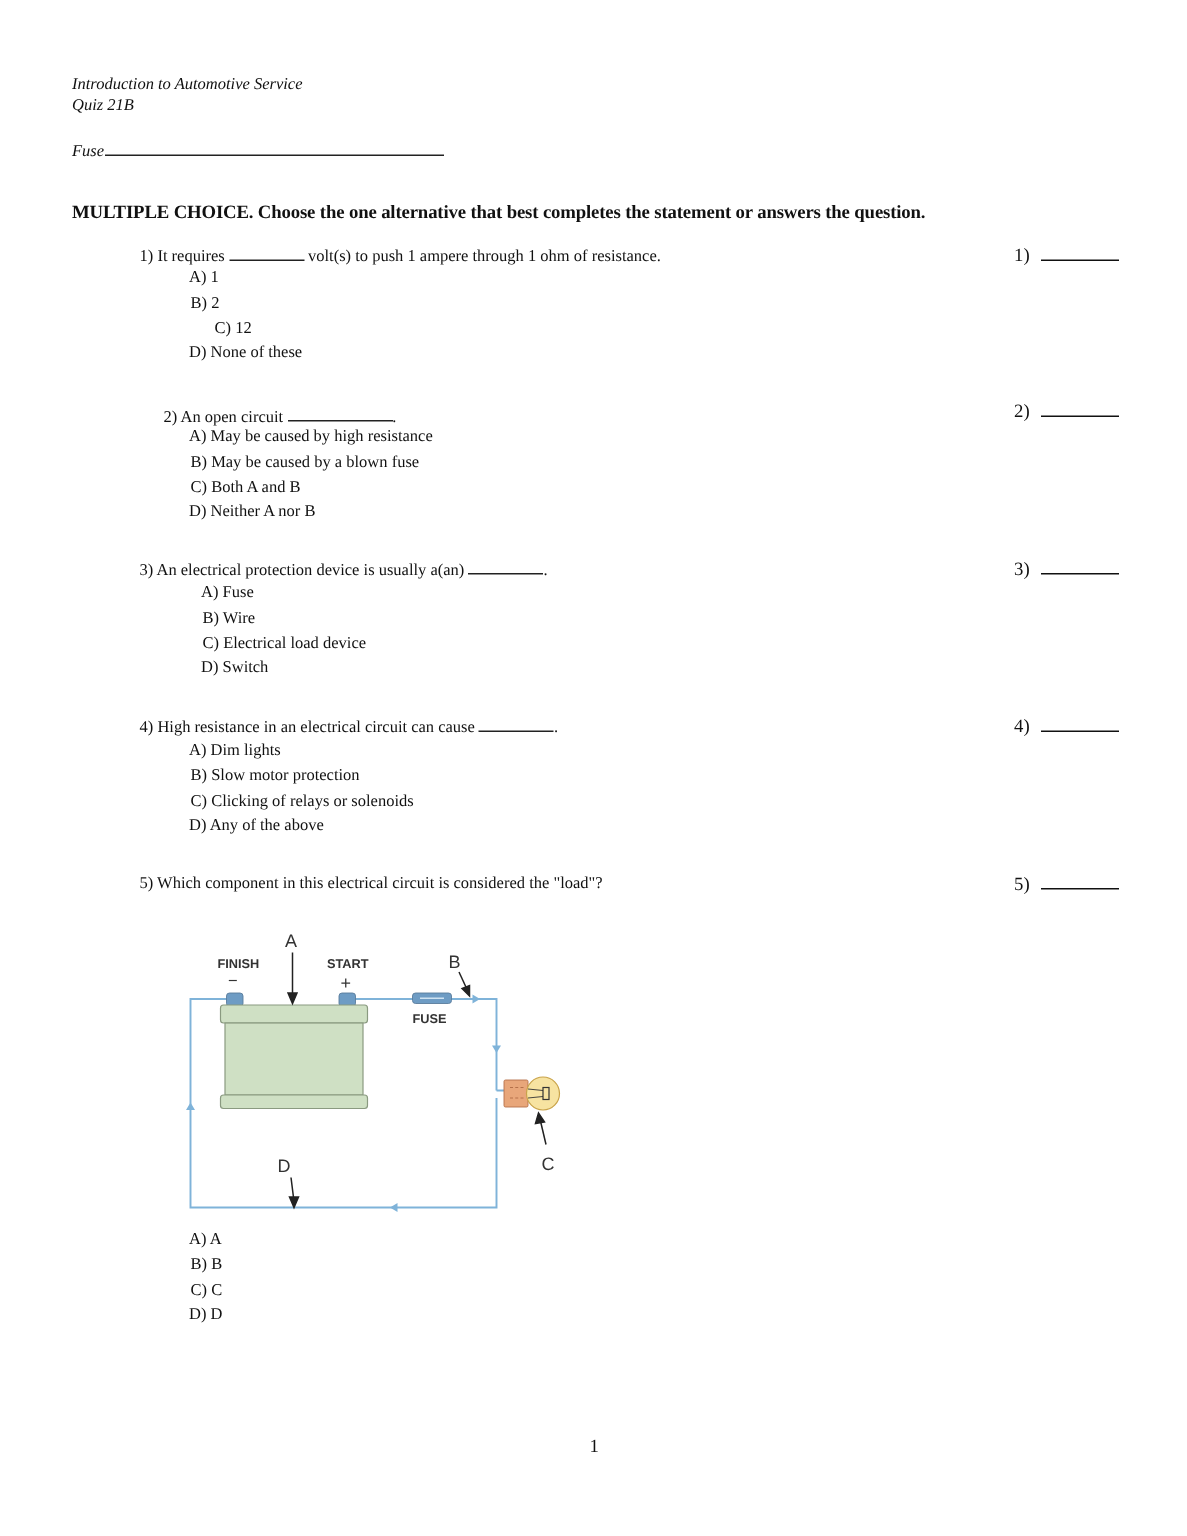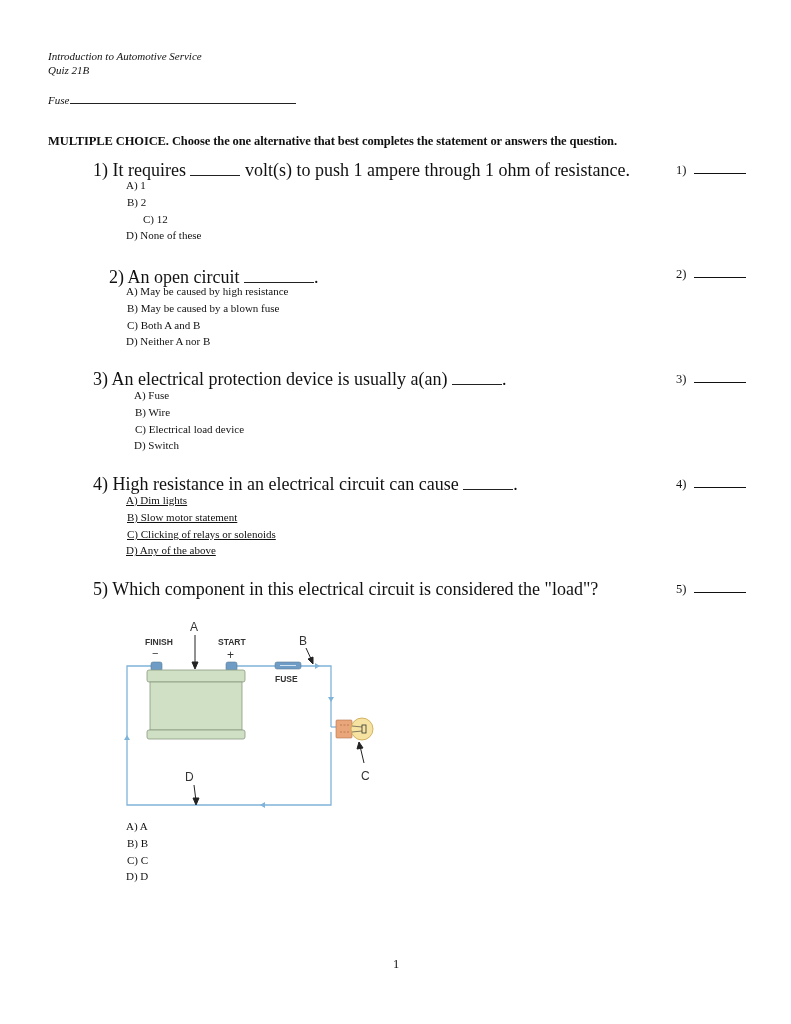--- a/index.html
+++ b/index.html
@@ -2,21 +2,21 @@
 <html><head>
 <meta charset="utf-8">
 <style>
   html, body { margin: 0; padding: 0; background: #ffffff; }
   body { width: 791px; height: 1024px; position: relative; overflow: hidden;
          font-family: "Liberation Serif", "DejaVu Serif", serif; color: #111; }
   .abs { position: absolute; }
   .hdr { font-size: 11px; line-height: 14px; font-style: italic; }
   .name-line { display: inline-block; width: 226px; border-bottom: 1px solid #222; height: 11px; vertical-align: baseline; margin-left: 1px; }
   .instr { font-size: 12.5px; font-weight: bold; letter-spacing: -0.1px; }
-  .q { font-size: 18px; line-height: 17px; }
+  .q { font-size: 11px; line-height: 17px; }
   .blank { display: inline-block; border-bottom: 1px solid #222; height: 11px; vertical-align: baseline; }
   .opt { font-size: 11px; line-height: 16.8px; }
   .ans { font-size: 12.5px; }
   .ans-line { display: inline-block; width: 52px; border-bottom: 1.5px solid #111; height: 11px; margin-left: 8px; vertical-align: baseline; }
   .diagram { position: absolute; left: 118px; top: 615px; width: 270px; height: 200px; }
   .page-num { font-size: 12.5px; }
 </style>
 </head>
 <body>
 
@@ -75,23 +75,23 @@
 </div>
 
 <div class="abs q" style="left:93px; top:476px;">
   <span>4)</span>
   <span>High resistance in an electrical circuit can cause</span>
   <span class="blank" style="width:50px;"></span><span>.</span>
 </div>
 <div class="abs ans" style="left:676px; top:476px;">
   <span>4)</span><span class="ans-line"></span>
 </div>
-<div class="abs" style="left:126px; top:492px;text-decoration:underline;">
+<div class="abs" style="left:126px; top:492px;">
   <div class="opt">A) Dim lights</div>
-  <div class="opt" style="margin-left:1px;">B) Slow motor statement</div>
+  <div class="opt" style="margin-left:1px;">B) Slow motor protection</div>
   <div class="opt" style="margin-left:1px;">C) Clicking of relays or solenoids</div>
   <div class="opt">D) Any of the above</div>
 </div>
 
 <div class="abs q" style="left:93px; top:581px;">
   <span>5)</span>
   <span>Which component in this electrical circuit is considered the "load"?</span>
 </div>
 <div class="abs ans" style="left:676px; top:581px;">
   <span>5)</span><span class="ans-line"></span>

